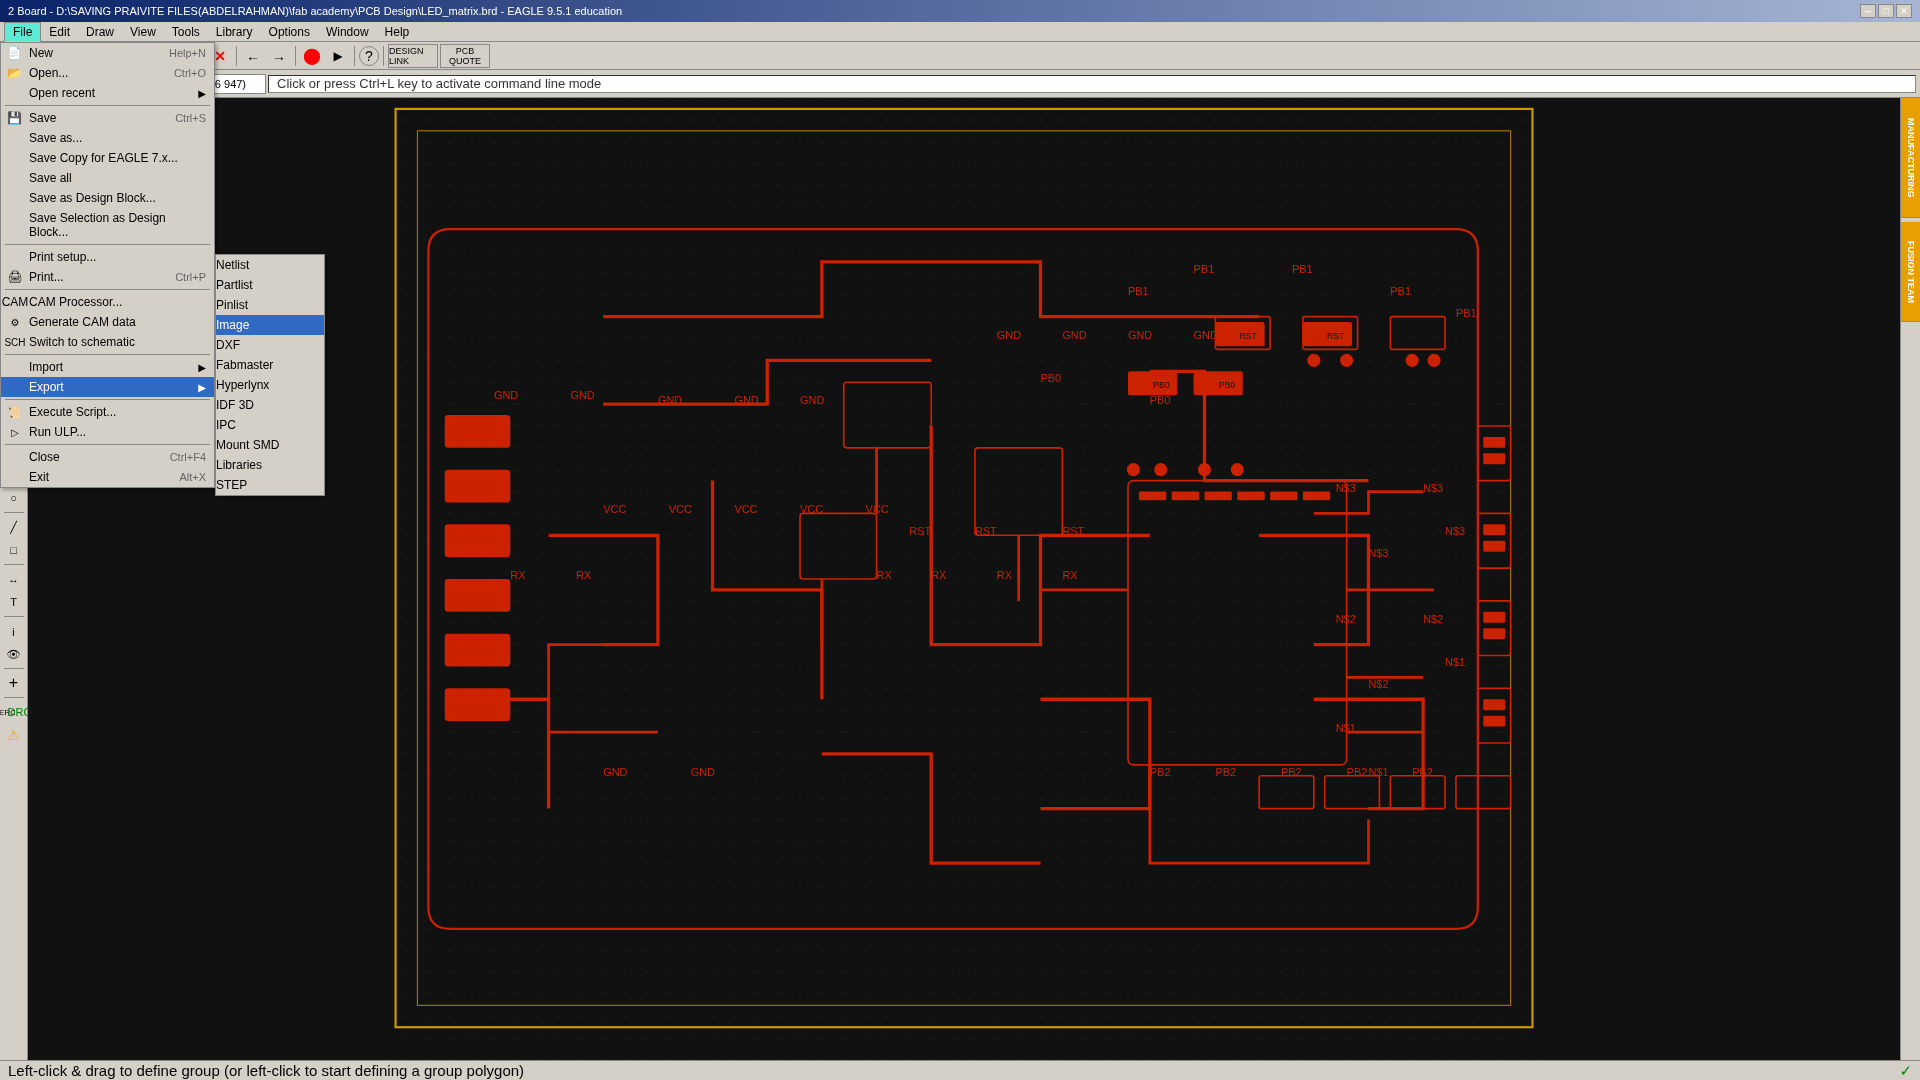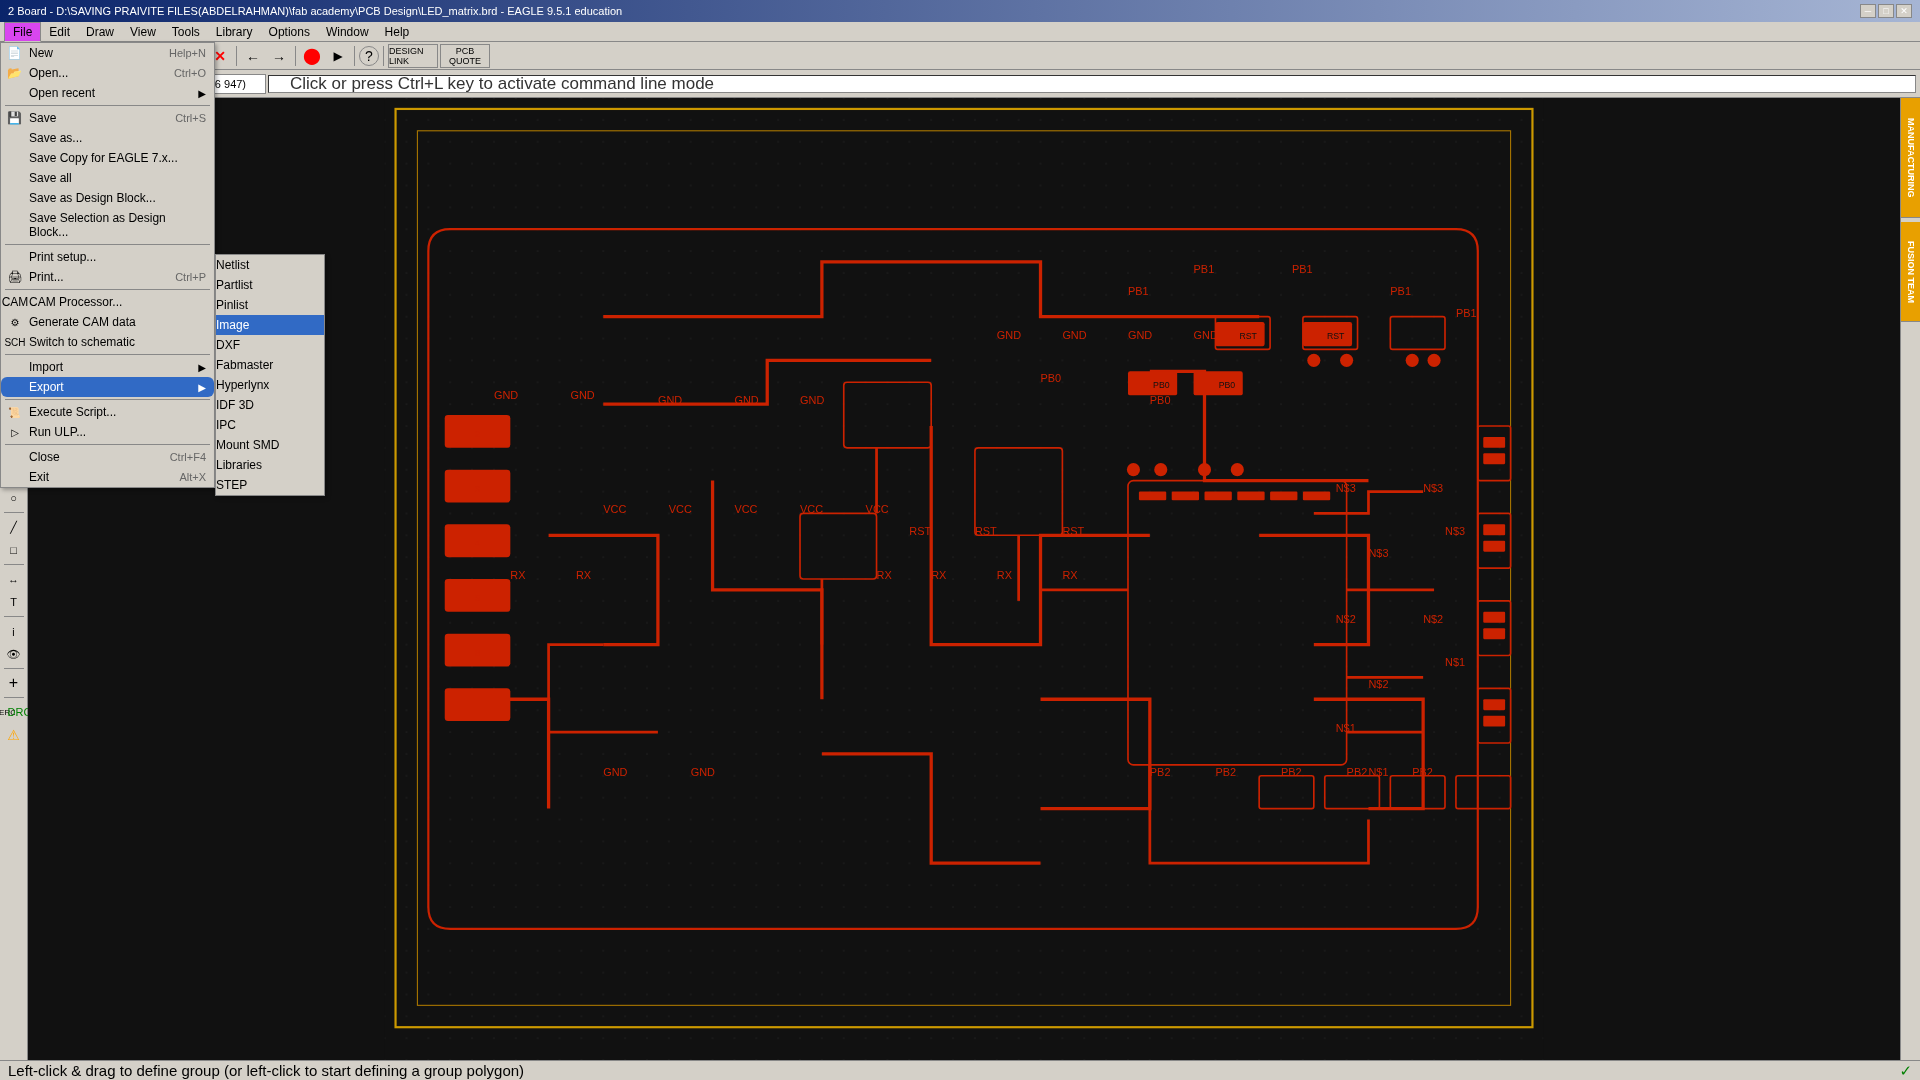--- a/index.html
+++ b/index.html
@@ -54,21 +54,21 @@
     .menu-item {
       padding: 2px 8px;
       cursor: pointer;
       font-size: 12px;
     }
     .menu-item:hover, .menu-item.active {
       background: #316ac5;
       color: white;
     }
     .menu-item.active {
-      background: #d946ef;
+      background: #5eead4;
       color: black;
       border-top: 1px solid #888;
       border-left: 1px solid #888;
       border-right: 1px solid #888;
       border-bottom: 1px solid #d4d0c8;
     }
 
     
     #file-menu {
       position: absolute;
@@ -85,21 +85,20 @@
       align-items: center;
       padding: 3px 8px 3px 28px;
       cursor: pointer;
       position: relative;
       justify-content: space-between;
       font-size: 12px;
     }
     .file-menu-item.highlighted {
       background: #316ac5;
       color: white;
-      border-radius: 6px;
     }
     .file-menu-item .shortcut {
       color: #666;
       font-size: 11px;
       margin-left: 20px;
     }
     .file-menu-separator {
       height: 1px;
       background: #888;
       margin: 2px 4px;
@@ -177,22 +176,22 @@
       align-items: center;
       padding: 2px 4px;
       gap: 2px;
       border-bottom: 1px solid #888;
     }
     #cmd-hint {
       flex: 1;
       height: 18px;
       border: 1px inset #888;
       background: white;
-      padding: 0 21px;
-      font-size: 17px;
+      padding: 0 8px;
+      font-size: 13px;
       display: flex;
       align-items: center;
       color: #333;
     }
 
     
     #main-layout {
       display: flex;
       height: calc(1080px - 22px - 20px - 28px - 28px - 24px - 20px);
     }

